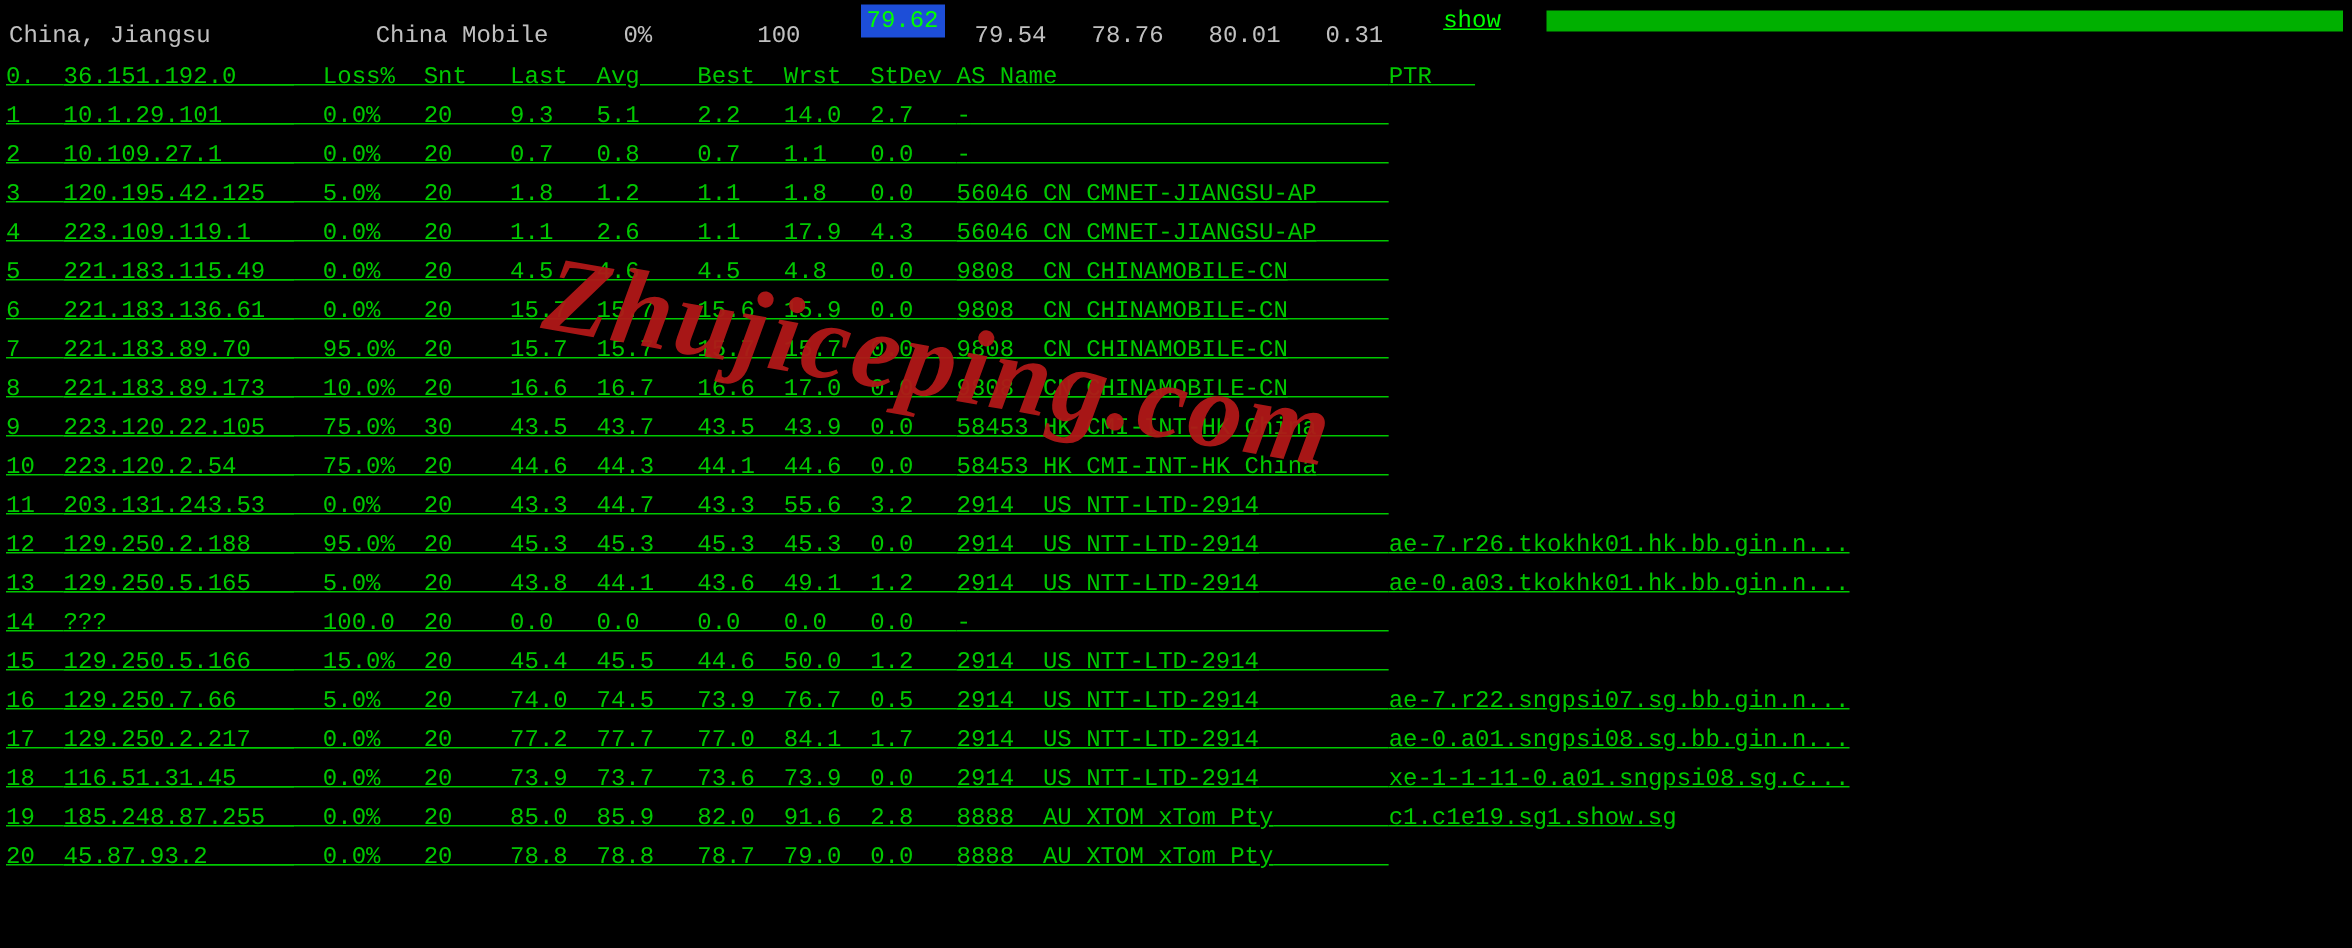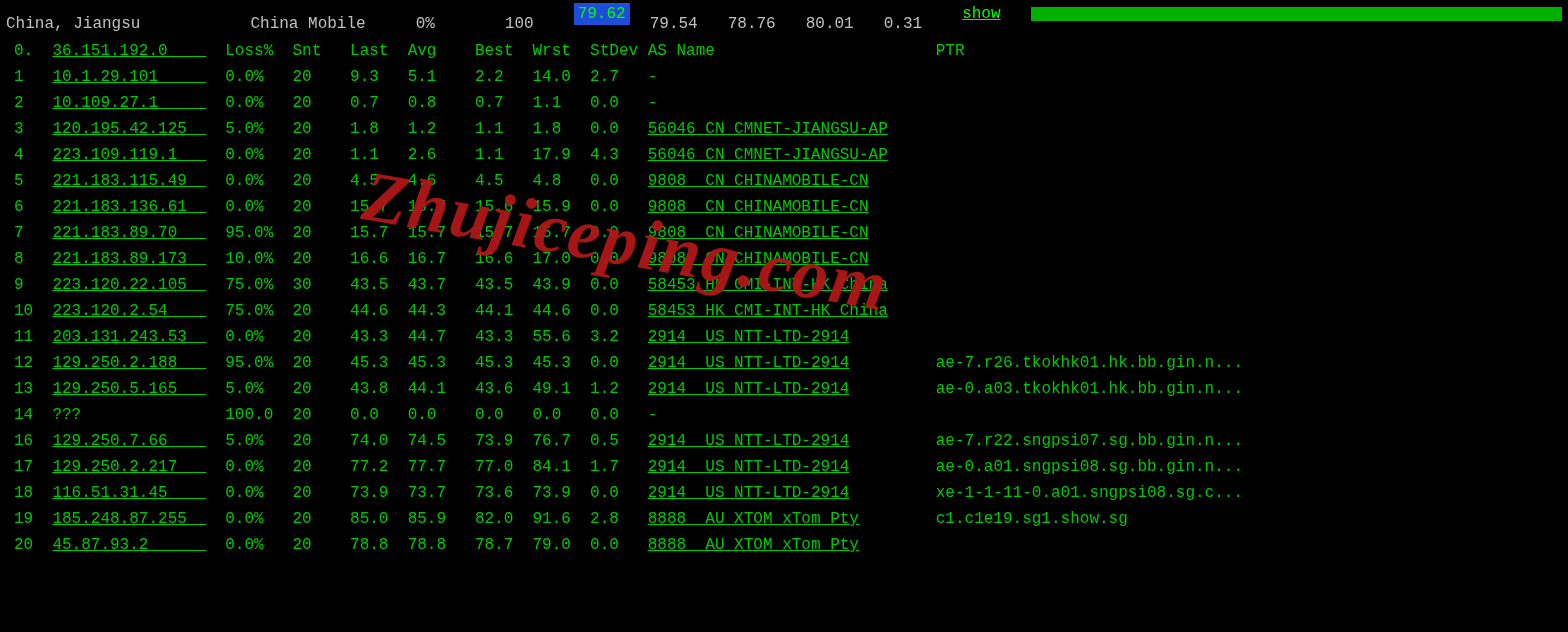--- a/index.html
+++ b/index.html
@@ -24,22 +24,23 @@
   .topbar .highlight { background: #1d4ed8; color: #00ff00; padding: 2px 4px; }
   .topbar .showlink { color: #00ff00; text-decoration: underline; margin-left: 40px; }
   .topbar .bar {
     flex: 1;
     height: 14px;
     background: #00b000;
     margin-left: 30px;
     margin-right: 0;
   }
   .mtr {
-    padding: 10px 14px 0 14px;
+    padding: 10px 14px 0 4px;
     line-height: 26px;
+    text-decoration: underline;
   }
   .row { white-space: pre; }
   .u { text-decoration: underline; }
   .watermark {
     position: absolute;
     top: 200px;
     left: 360px;
     font-family: Georgia, 'Times New Roman', serif;
     font-size: 72px;
     font-weight: bold;
@@ -85,20 +86,21 @@
     <div class="row"><span>5   </span><span class="u">221.183.115.49  </span><span>  0.0%   20    4.5   4.6    4.5   4.8   0.0   </span><span class="u">9808  CN CHINAMOBILE-CN</span>       <span></span></div>
     <div class="row"><span>6   </span><span class="u">221.183.136.61  </span><span>  0.0%   20    15.7  15.7   15.6  15.9  0.0   </span><span class="u">9808  CN CHINAMOBILE-CN</span>       <span></span></div>
     <div class="row"><span>7   </span><span class="u">221.183.89.70   </span><span>  95.0%  20    15.7  15.7   15.7  15.7  0.0   </span><span class="u">9808  CN CHINAMOBILE-CN</span>       <span></span></div>
     <div class="row"><span>8   </span><span class="u">221.183.89.173  </span><span>  10.0%  20    16.6  16.7   16.6  17.0  0.0   </span><span class="u">9808  CN CHINAMOBILE-CN</span>       <span></span></div>
     <div class="row"><span>9   </span><span class="u">223.120.22.105  </span><span>  75.0%  30    43.5  43.7   43.5  43.9  0.0   </span><span class="u">58453 HK CMI-INT-HK China</span>     <span></span></div>
     <div class="row"><span>10  </span><span class="u">223.120.2.54    </span><span>  75.0%  20    44.6  44.3   44.1  44.6  0.0   </span><span class="u">58453 HK CMI-INT-HK China</span>     <span></span></div>
     <div class="row"><span>11  </span><span class="u">203.131.243.53  </span><span>  0.0%   20    43.3  44.7   43.3  55.6  3.2   </span><span class="u">2914  US NTT-LTD-2914</span>         <span></span></div>
     <div class="row"><span>12  </span><span class="u">129.250.2.188   </span><span>  95.0%  20    45.3  45.3   45.3  45.3  0.0   </span><span class="u">2914  US NTT-LTD-2914</span>         <span>ae-7.r26.tkokhk01.hk.bb.gin.n...</span></div>
     <div class="row"><span>13  </span><span class="u">129.250.5.165   </span><span>  5.0%   20    43.8  44.1   43.6  49.1  1.2   </span><span class="u">2914  US NTT-LTD-2914</span>         <span>ae-0.a03.tkokhk01.hk.bb.gin.n...</span></div>
     <div class="row"><span>14  </span><span>???             </span><span>  100.0  20    0.0   0.0    0.0   0.0   0.0   </span><span>-</span>                             <span></span></div>
+    <div class="row"><span>15  </span><span class="u">129.250.5.166   </span><span>  15.0%  20    45.4  45.5   44.6  50.0  1.2   </span><span class="u">2914  US NTT-LTD-2914</span>         <span></span></div>
     <div class="row"><span>16  </span><span class="u">129.250.7.66    </span><span>  5.0%   20    74.0  74.5   73.9  76.7  0.5   </span><span class="u">2914  US NTT-LTD-2914</span>         <span>ae-7.r22.sngpsi07.sg.bb.gin.n...</span></div>
     <div class="row"><span>17  </span><span class="u">129.250.2.217   </span><span>  0.0%   20    77.2  77.7   77.0  84.1  1.7   </span><span class="u">2914  US NTT-LTD-2914</span>         <span>ae-0.a01.sngpsi08.sg.bb.gin.n...</span></div>
     <div class="row"><span>18  </span><span class="u">116.51.31.45    </span><span>  0.0%   20    73.9  73.7   73.6  73.9  0.0   </span><span class="u">2914  US NTT-LTD-2914</span>         <span>xe-1-1-11-0.a01.sngpsi08.sg.c...</span></div>
     <div class="row"><span>19  </span><span class="u">185.248.87.255  </span><span>  0.0%   20    85.0  85.9   82.0  91.6  2.8   </span><span class="u">8888  AU XTOM xTom Pty</span>        <span>c1.c1e19.sg1.show.sg</span></div>
     <div class="row"><span>20  </span><span class="u">45.87.93.2      </span><span>  0.0%   20    78.8  78.8   78.7  79.0  0.0   </span><span class="u">8888  AU XTOM xTom Pty</span>        <span></span></div>
   </div>
 
 <div class="watermark">Zhujiceping.com</div>
 
 </body></html>

